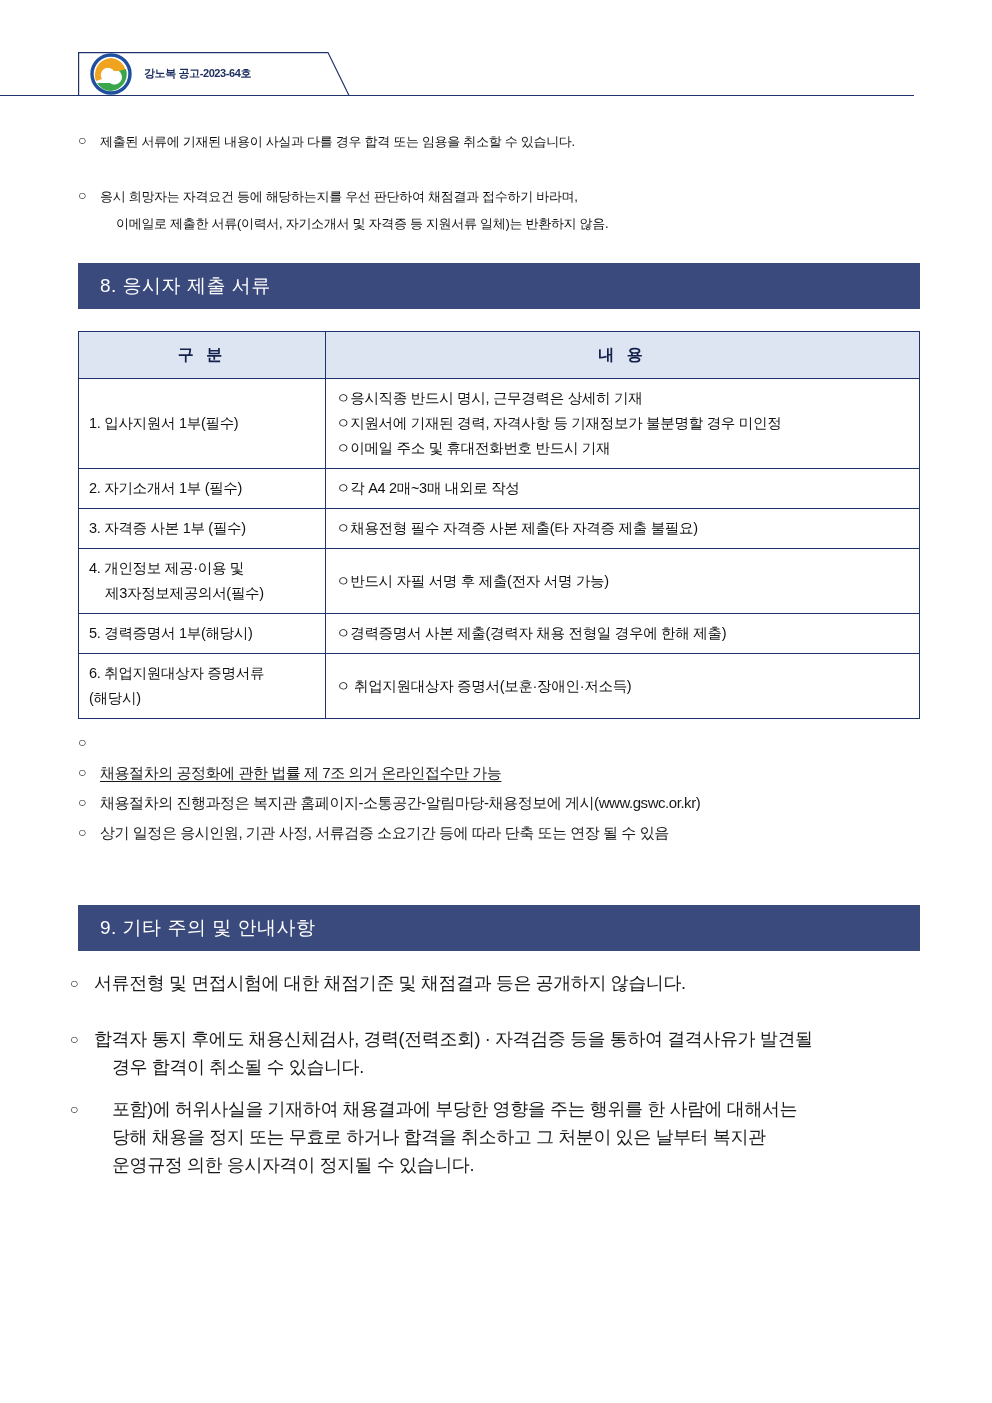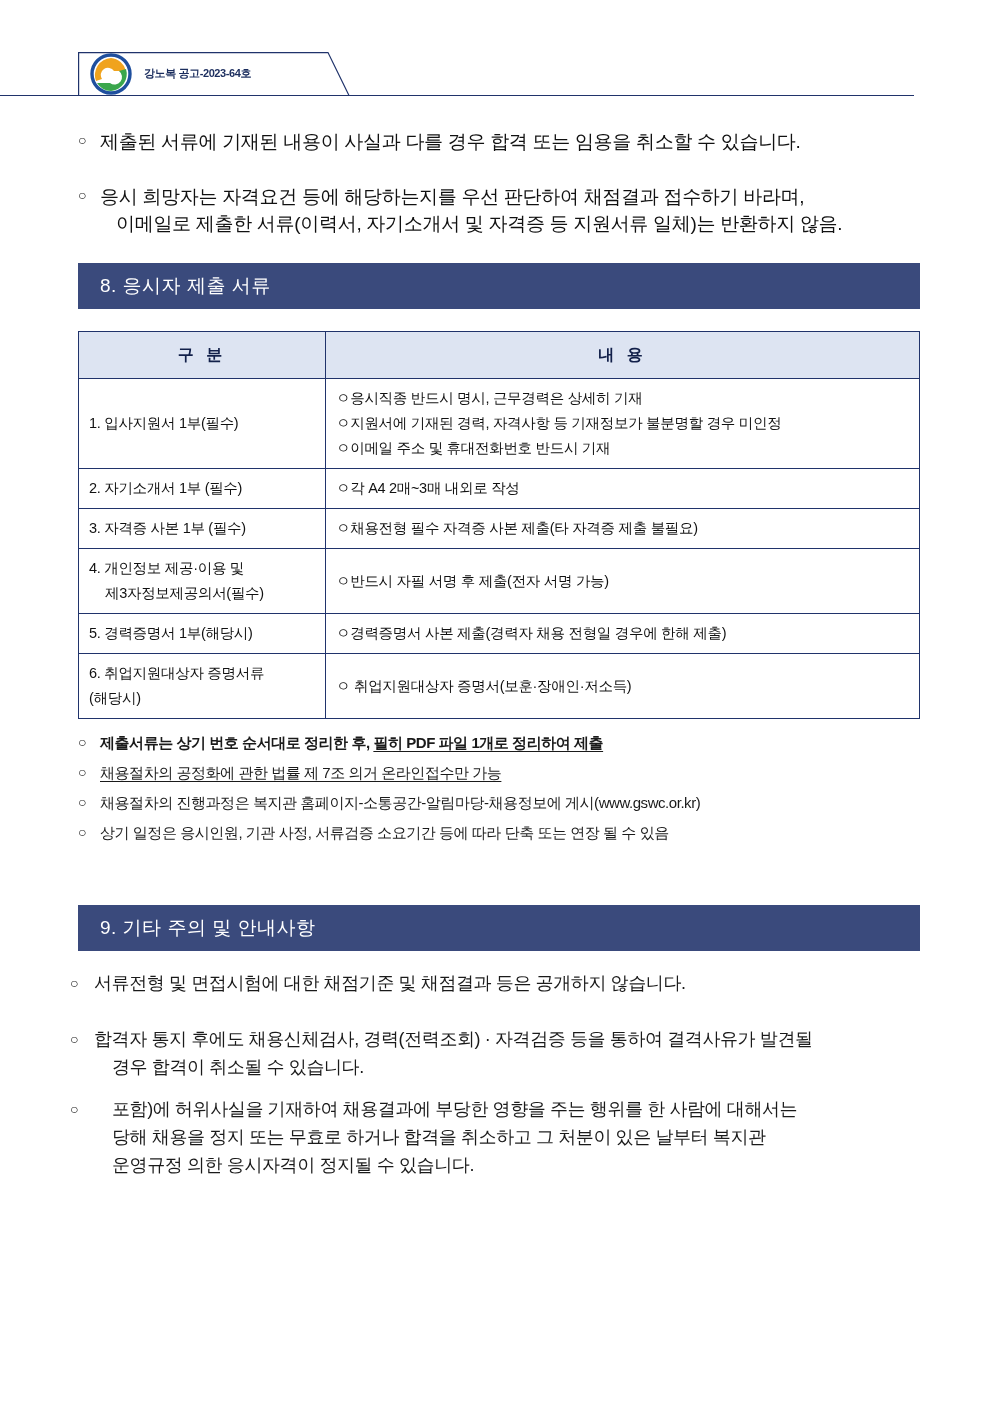--- a/index.html
+++ b/index.html
@@ -81,21 +81,21 @@
   }
   .bullet-mark {
     width: 22px;
     flex: 0 0 22px;
     font-size: 14px;
     line-height: 24px;
     color: #1a1a1a;
     text-align: left;
   }
   .bullet-text {
-    font-size: 19px;
+    font-size: 13px;
     line-height: 27px;
     letter-spacing: -0.3px;
     color: #111;
   }
   .bullet-text .l2 {
     display: block;
     padding-left: 16px;
   }
   .note-line {
     font-size: 15px;
@@ -320,23 +320,20 @@
             <span class="cell-line">ㅇ 취업지원대상자 증명서(보훈·장애인·저소득)</span>
           </td>
         </tr>
       </tbody>
     </table>
   </div>
 
   <div class="post-list">
     <div class="post-row">
       <div class="post-mark">○</div>
-      <div class="post-text bold">
-        <span>제출서류는 상기 번호 순서대로 정리한 후, </span><span class="underline">필히 PDF 파일 1개로 정리하여 제출</span>
-      </div>
     </div>
     <div class="post-row">
       <div class="post-mark">○</div>
       <div class="post-text">
         <span class="underline">채용절차의 공정화에 관한 법률 제 7조 의거 온라인접수만 가능</span>
       </div>
     </div>
     <div class="post-row">
       <div class="post-mark">○</div>
       <div class="post-text">채용절차의 진행과정은 복지관 홈페이지-소통공간-알림마당-채용정보에 게시(www.gswc.or.kr)</div>

